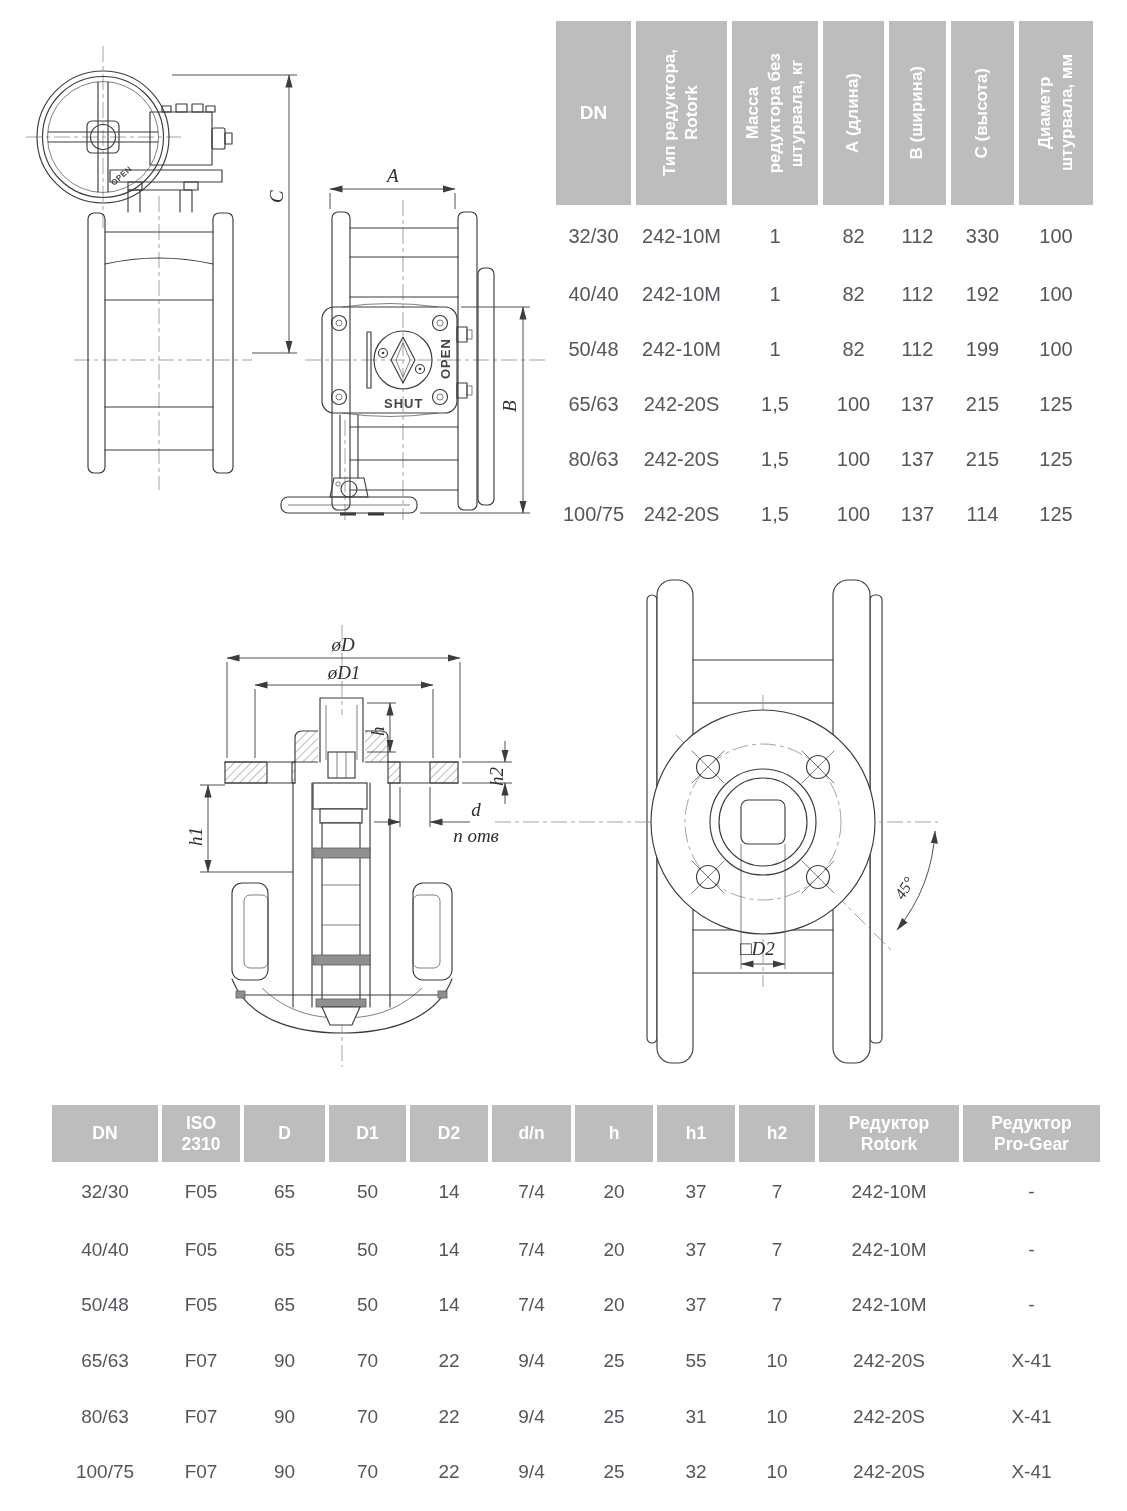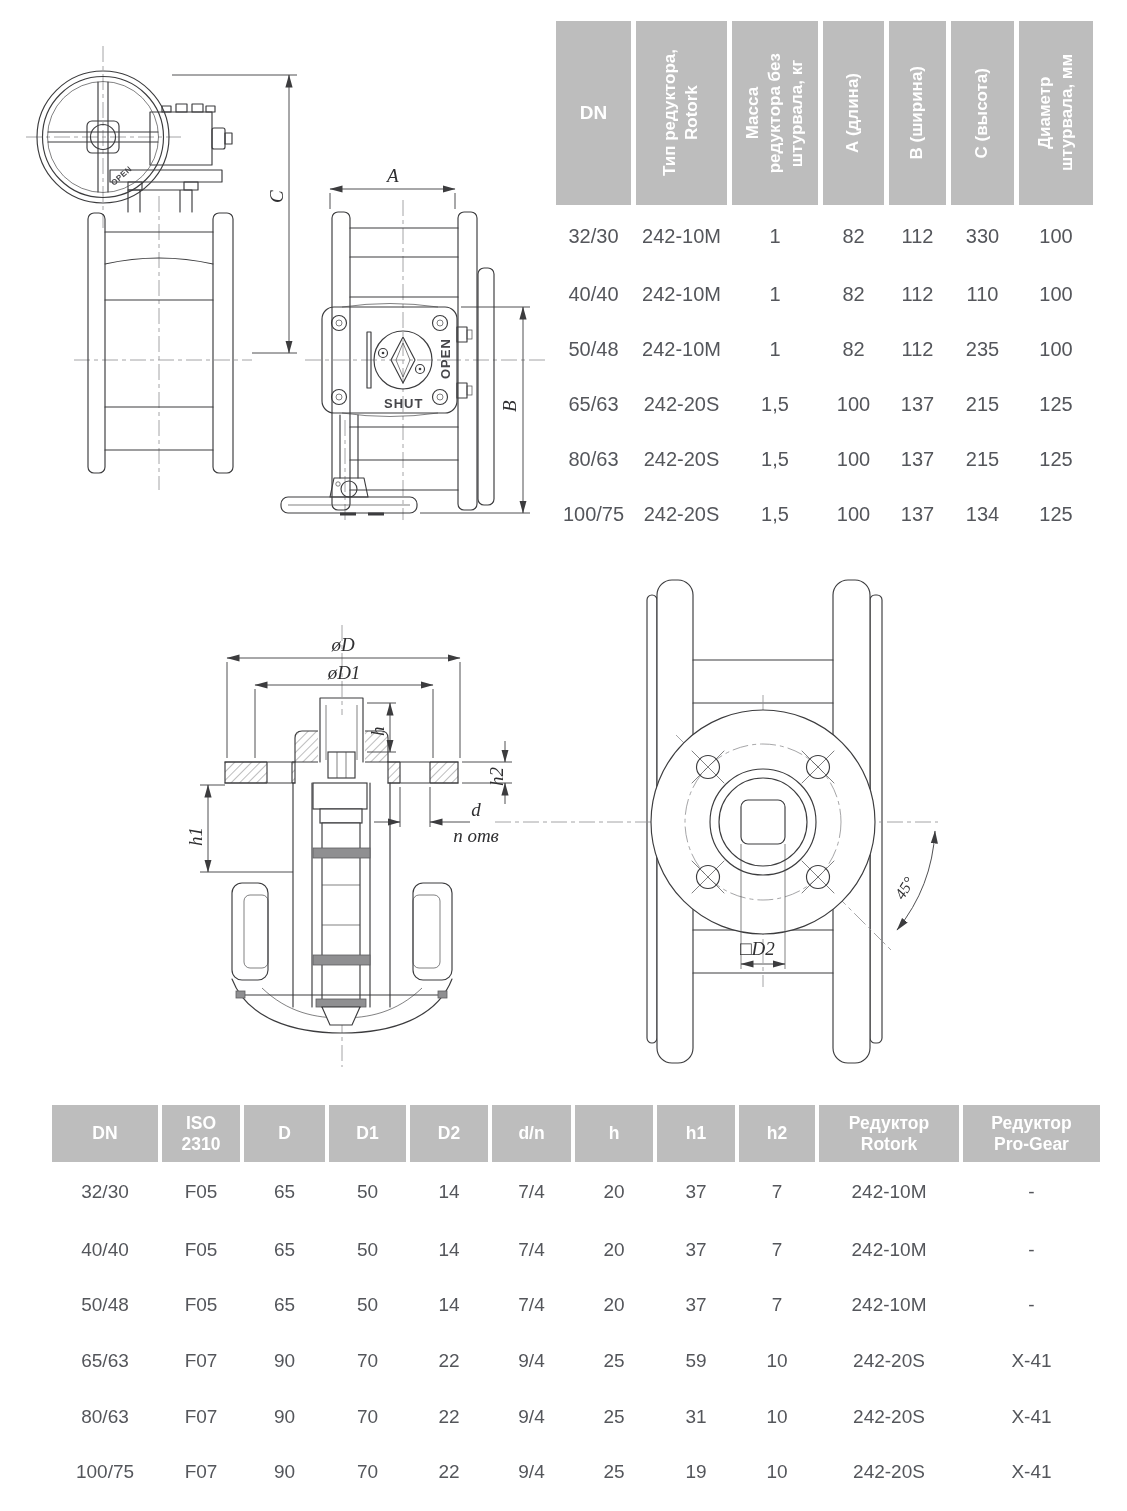--- a/index.html
+++ b/index.html
@@ -153,25 +153,25 @@
         <span class="vtext">В (ширина)</span>
       </div>
     <div class="th">
         <span class="vtext">С (высота)</span>
       </div>
     <div class="th">
         <span class="vtext">Диаметр
 штурвала, мм</span>
       </div>
   <div class="trow"><div class="tcell">32/30</div><div class="tcell">242-10M</div><div class="tcell">1</div><div class="tcell">82</div><div class="tcell">112</div><div class="tcell">330</div><div class="tcell">100</div></div>
-      <div class="trow"><div class="tcell">40/40</div><div class="tcell">242-10M</div><div class="tcell">1</div><div class="tcell">82</div><div class="tcell">112</div><div class="tcell">110</div><div class="tcell">100</div></div>
-      <div class="trow"><div class="tcell">50/48</div><div class="tcell">242-10M</div><div class="tcell">1</div><div class="tcell">82</div><div class="tcell">112</div><div class="tcell">235</div><div class="tcell">100</div></div>
+      <div class="trow"><div class="tcell">40/40</div><div class="tcell">242-10M</div><div class="tcell">1</div><div class="tcell">82</div><div class="tcell">112</div><div class="tcell">192</div><div class="tcell">100</div></div>
+      <div class="trow"><div class="tcell">50/48</div><div class="tcell">242-10M</div><div class="tcell">1</div><div class="tcell">82</div><div class="tcell">112</div><div class="tcell">199</div><div class="tcell">100</div></div>
       <div class="trow"><div class="tcell">65/63</div><div class="tcell">242-20S</div><div class="tcell">1,5</div><div class="tcell">100</div><div class="tcell">137</div><div class="tcell">215</div><div class="tcell">125</div></div>
       <div class="trow"><div class="tcell">80/63</div><div class="tcell">242-20S</div><div class="tcell">1,5</div><div class="tcell">100</div><div class="tcell">137</div><div class="tcell">215</div><div class="tcell">125</div></div>
-      <div class="trow"><div class="tcell">100/75</div><div class="tcell">242-20S</div><div class="tcell">1,5</div><div class="tcell">100</div><div class="tcell">137</div><div class="tcell">134</div><div class="tcell">125</div></div>
+      <div class="trow"><div class="tcell">100/75</div><div class="tcell">242-20S</div><div class="tcell">1,5</div><div class="tcell">100</div><div class="tcell">137</div><div class="tcell">114</div><div class="tcell">125</div></div>
     </div>
 
   <svg style="left:0;top:555px;" width="1010" height="540" viewBox="0 0 1010 540">
     <defs>
       <marker id="aE2" markerWidth="14" markerHeight="10" refX="12.5" refY="5" orient="auto-start-reverse" markerUnits="userSpaceOnUse">
         <path d="M13,5 L0,1.4 L0,8.6 Z" fill="#3c3c3e"></path>
       </marker>
       <pattern id="hat" patternUnits="userSpaceOnUse" width="6" height="6" patternTransform="rotate(45)">
         <rect width="6" height="6" fill="#ffffff"></rect>
         <line x1="0" y1="0" x2="0" y2="6" stroke="#7b7b7d" stroke-width="1"></line>
@@ -313,18 +313,18 @@
         <span>Редуктор
 Rotork</span>
       </div>
     <div class="th">
         <span>Редуктор
 Pro-Gear</span>
       </div>
   <div class="trow"><div class="tcell">32/30</div><div class="tcell">F05</div><div class="tcell">65</div><div class="tcell">50</div><div class="tcell">14</div><div class="tcell">7/4</div><div class="tcell">20</div><div class="tcell">37</div><div class="tcell">7</div><div class="tcell">242-10M</div><div class="tcell">-</div></div>
       <div class="trow"><div class="tcell">40/40</div><div class="tcell">F05</div><div class="tcell">65</div><div class="tcell">50</div><div class="tcell">14</div><div class="tcell">7/4</div><div class="tcell">20</div><div class="tcell">37</div><div class="tcell">7</div><div class="tcell">242-10M</div><div class="tcell">-</div></div>
       <div class="trow"><div class="tcell">50/48</div><div class="tcell">F05</div><div class="tcell">65</div><div class="tcell">50</div><div class="tcell">14</div><div class="tcell">7/4</div><div class="tcell">20</div><div class="tcell">37</div><div class="tcell">7</div><div class="tcell">242-10M</div><div class="tcell">-</div></div>
-      <div class="trow"><div class="tcell">65/63</div><div class="tcell">F07</div><div class="tcell">90</div><div class="tcell">70</div><div class="tcell">22</div><div class="tcell">9/4</div><div class="tcell">25</div><div class="tcell">59</div><div class="tcell">10</div><div class="tcell">242-20S</div><div class="tcell">X-41</div></div>
+      <div class="trow"><div class="tcell">65/63</div><div class="tcell">F07</div><div class="tcell">90</div><div class="tcell">70</div><div class="tcell">22</div><div class="tcell">9/4</div><div class="tcell">25</div><div class="tcell">55</div><div class="tcell">10</div><div class="tcell">242-20S</div><div class="tcell">X-41</div></div>
       <div class="trow"><div class="tcell">80/63</div><div class="tcell">F07</div><div class="tcell">90</div><div class="tcell">70</div><div class="tcell">22</div><div class="tcell">9/4</div><div class="tcell">25</div><div class="tcell">31</div><div class="tcell">10</div><div class="tcell">242-20S</div><div class="tcell">X-41</div></div>
-      <div class="trow"><div class="tcell">100/75</div><div class="tcell">F07</div><div class="tcell">90</div><div class="tcell">70</div><div class="tcell">22</div><div class="tcell">9/4</div><div class="tcell">25</div><div class="tcell">19</div><div class="tcell">10</div><div class="tcell">242-20S</div><div class="tcell">X-41</div></div>
+      <div class="trow"><div class="tcell">100/75</div><div class="tcell">F07</div><div class="tcell">90</div><div class="tcell">70</div><div class="tcell">22</div><div class="tcell">9/4</div><div class="tcell">25</div><div class="tcell">32</div><div class="tcell">10</div><div class="tcell">242-20S</div><div class="tcell">X-41</div></div>
     </div>
 
 </div>
 
 </body></html>

